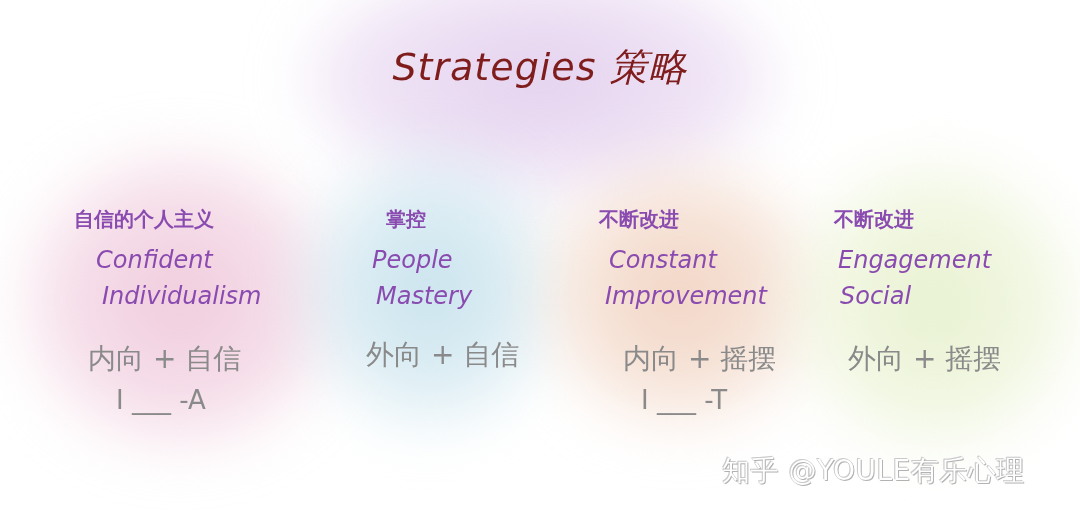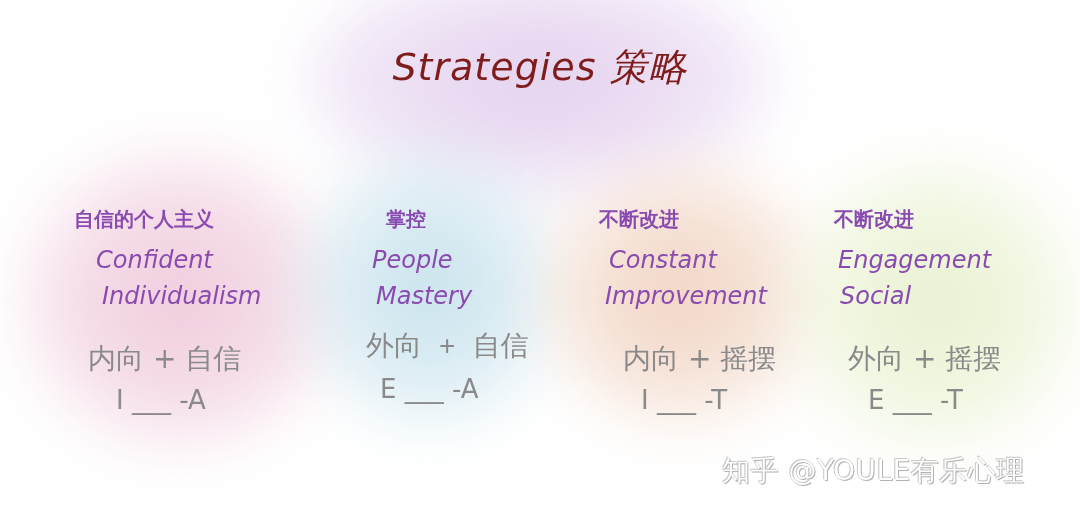--- a/index.html
+++ b/index.html
@@ -89,21 +89,21 @@
     }
     .code {
       font-family: "DejaVu Sans", sans-serif;
       font-size: 26px;
       color: #8a8a8a;
       white-space: nowrap;
       line-height: 40px;
     }
     .col-1 .desc { padding-left: 14px; margin-top: 24px; }
     .col-1 .code { padding-left: 42px; }
-    .col-2 .desc { padding-left: 0; margin-top: 13px; font-family: Liberation Mono, monospace; }
+    .col-2 .desc { padding-left: 0; margin-top: 20px; }
     .col-2 .code { padding-left: 14px; }
     .col-3 .desc { padding-left: 24px; margin-top: 24px; }
     .col-3 .code { padding-left: 42px; }
     .col-4 .desc { padding-left: 14px; margin-top: 24px; }
     .col-4 .code { padding-left: 34px; }
 
     .watermark {
       position: absolute;
       left: 722px; top: 452px;
       font-family: "DejaVu Sans", sans-serif;
@@ -132,32 +132,30 @@
   <div class="en en-2">Individualism</div>
   <div class="desc">内向 + 自信</div>
   <div class="code">I ___ -A</div>
 </div>
 
 <div class="col col-2">
   <div class="zh" style="padding-left:20px;">掌控</div>
   <div class="en en-1" style="padding-left:6px;">People</div>
   <div class="en en-2" style="padding-left:10px;">Mastery</div>
   <div class="desc">外向 + 自信</div>
-  <div class="code">E ___ -A</div>
 </div>
 
 <div class="col col-3">
   <div class="zh">不断改进</div>
   <div class="en en-1" style="padding-left:10px;">Constant</div>
   <div class="en en-2" style="padding-left:6px;">Improvement</div>
   <div class="desc">内向 + 摇摆</div>
   <div class="code">I ___ -T</div>
 </div>
 
 <div class="col col-4">
   <div class="zh">不断改进</div>
   <div class="en en-2" style="padding-left:4px;">Engagement</div>
   <div class="en en-1" style="padding-left:6px;">Social</div>
   <div class="desc">外向 + 摇摆</div>
-  <div class="code">E ___ -T</div>
 </div>
 
 <div class="watermark">知乎 @YOULE有乐心理</div>
 
 </body></html>

